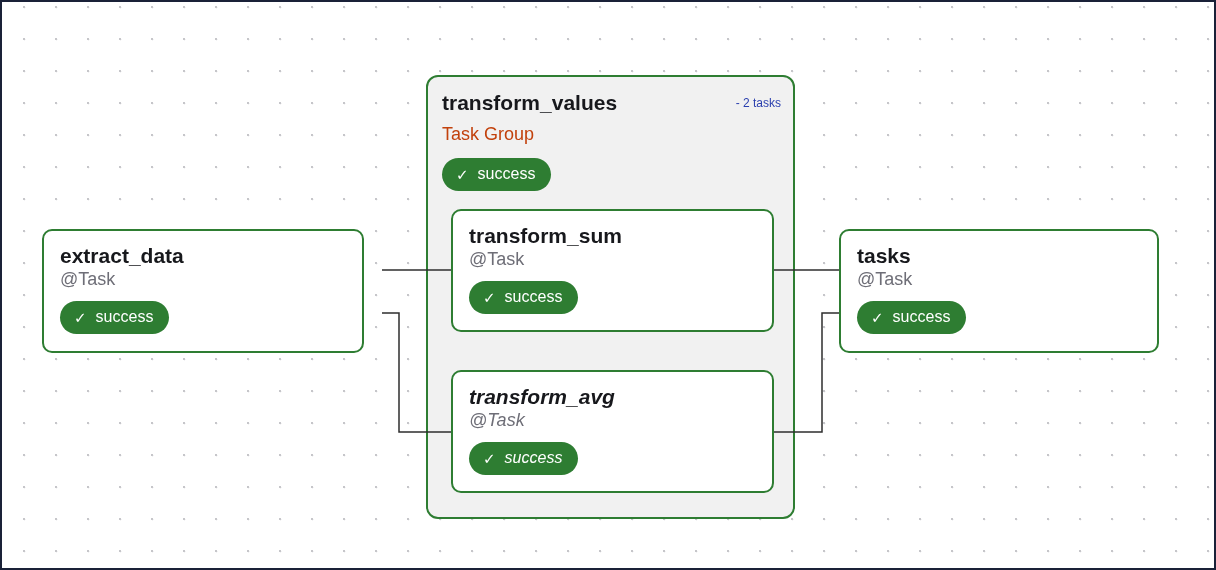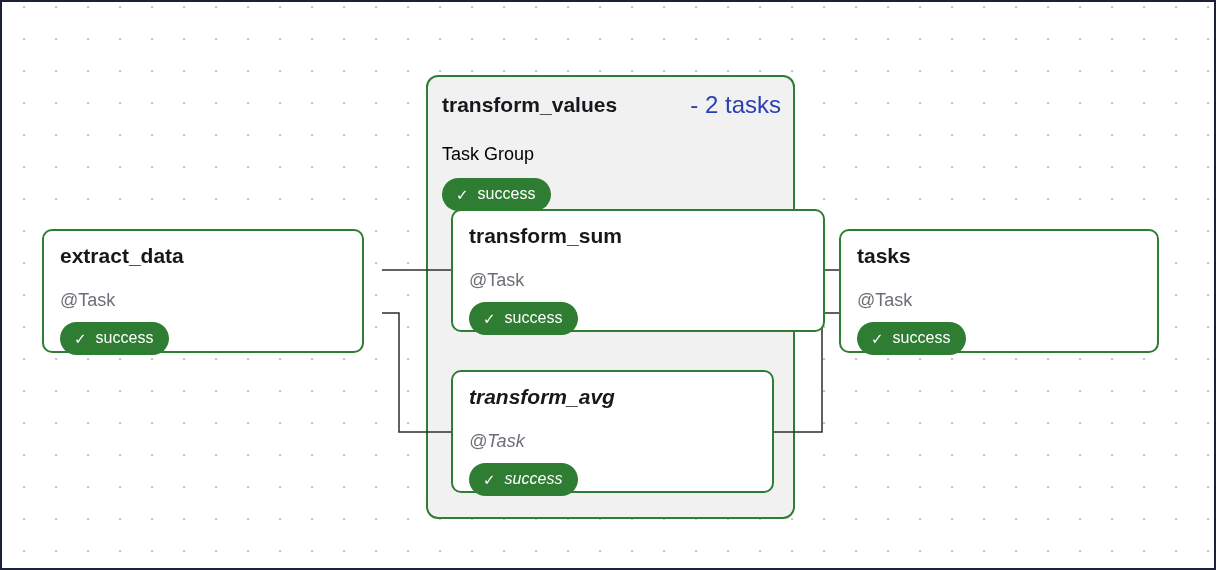--- a/index.html
+++ b/index.html
@@ -46,21 +46,21 @@
     font-size: 21px;
     font-weight: 700;
     color: #17181c;
     line-height: 1.2;
     white-space: nowrap;
   }
   .node-subtitle {
     font-size: 18px;
     color: #6e6e77;
     line-height: 1.2;
-    margin-top: 22px;
+    margin-top: 1px;
     white-space: nowrap;
   }
 
   .status-badge {
     display: inline-flex;
     align-items: center;
     gap: 9px;
     margin-top: 10px;
     height: 33px;
     padding: 0 16px 0 14px;
@@ -96,36 +96,36 @@
     gap: 28px;
   }
   .group-title {
     font-size: 21px;
     font-weight: 700;
     color: #17181c;
     line-height: 1.25;
     white-space: nowrap;
   }
   .group-toggle {
-    font-size: 24px;
+    font-size: 12px;
     font-weight: 500;
     color: #2a3fae;
     line-height: 1.25;
     white-space: nowrap;
     cursor: pointer;
   }
   .group-subtitle {
     font-size: 18px;
-    color: #000000;
-    margin-top: 24px;
+    color: #c2410c;
+    margin-top: 8px;
     line-height: 1.2;
   }
   .group-header .status-badge { margin-top: 12px; }
 
-  .inner-node-sum { left: 23px; top: 132px; width: 374px; height: 123px; }
+  .inner-node-sum { left: 23px; top: 132px; width: 323px; height: 123px; }
   .inner-node-avg { left: 23px; top: 293px; width: 323px; height: 123px; font-style: italic; }
   .node-extract   { left: 40px;  top: 227px; }
   .node-load      { left: 837px; top: 227px; width: 320px; }
 </style>
 </head>
 <body>
 
 <div class="canvas">
 
   <svg class="edges-layer" viewBox="0 0 1216 570" xmlns="http://www.w3.org/2000/svg">

